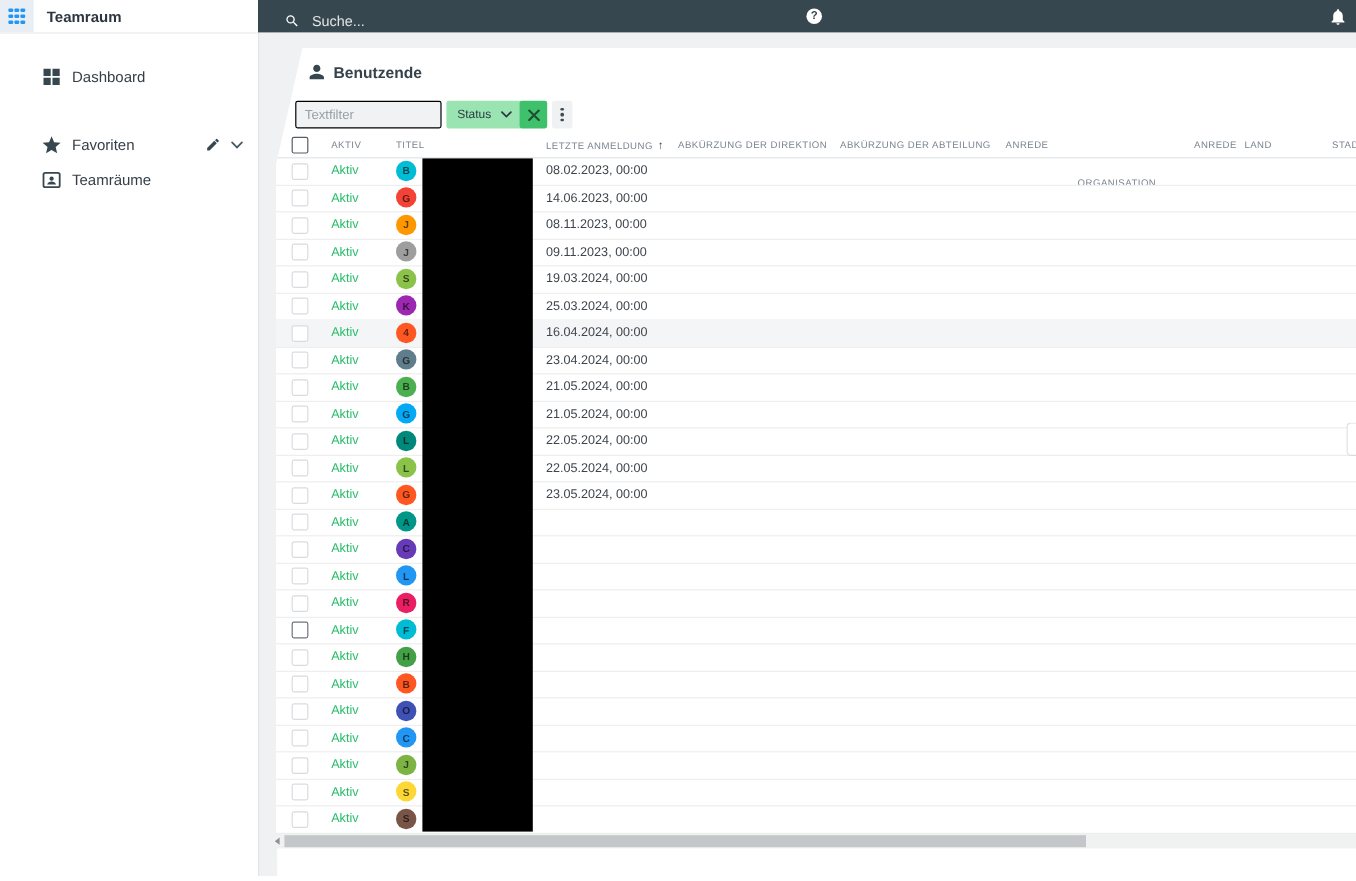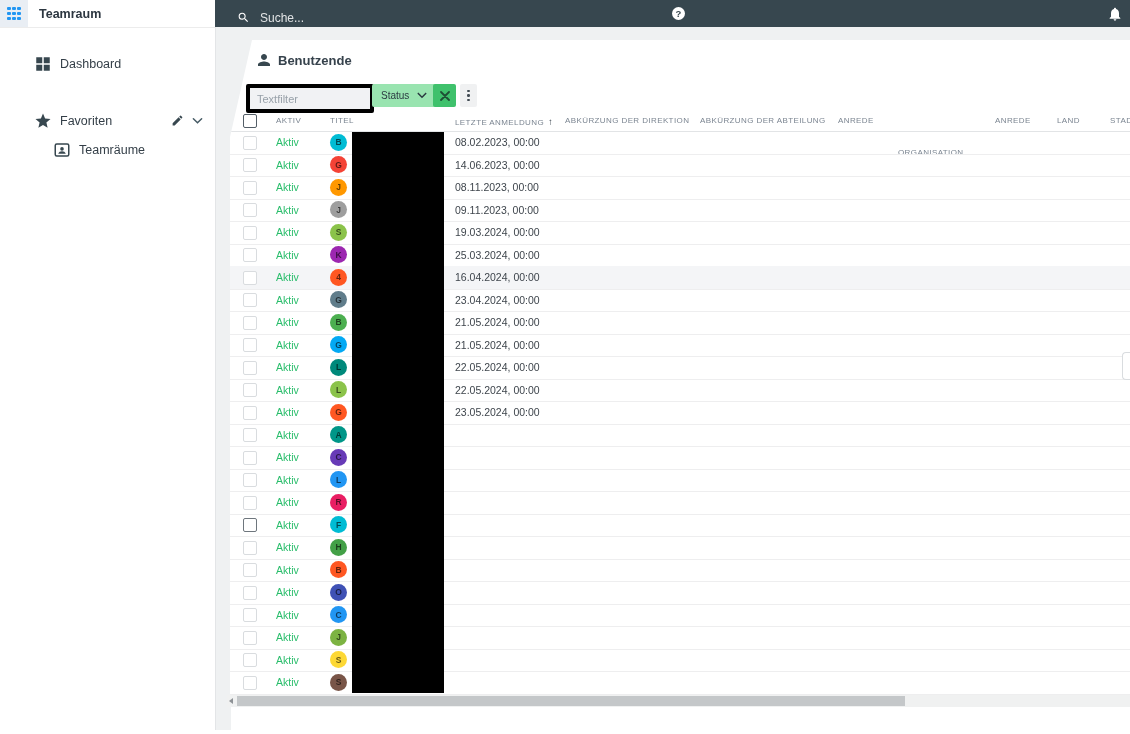--- a/index.html
+++ b/index.html
@@ -38,21 +38,21 @@
   .bg-left{position:absolute;left:215px;top:27px;width:15px;height:703px;background:#eff1f2;border-left:1px solid #e3e5e7;}
   .bg-wedge{position:absolute;left:230px;top:40px;width:23px;height:98px;background:#eff1f2;}
 
   
   .card{position:absolute;left:230px;top:40px;width:992px;height:655px;background:#fff;
         clip-path:polygon(22px 0,100% 0,100% 100%,0 100%,0 97px);}
   .page-title-icon{position:absolute;left:25px;top:11px;width:18px;height:18px;}
   .page-title{position:absolute;left:48px;top:13px;font-size:13px;font-weight:700;color:#36424c;}
 
   .textfilter{position:absolute;left:16px;top:44px;width:106px;height:21px;background:#f1f2f4;
-              border:4px solid #000000;border-radius:2px;font-size:11px;padding:0 7px;color:#333;
+              border:1px solid #000000;border-radius:2px;font-size:11px;padding:0 7px;color:#333;
               font-family:"Liberation Sans",sans-serif;outline:none;}
   .textfilter::placeholder{color:#98a1a9;}
   .status-chip{position:absolute;left:142px;top:44px;height:23px;background:#99e4b0;border-radius:2px;
                display:flex;align-items:center;padding:0 9px;cursor:pointer;}
   .status-chip .lbl{font-size:10px;color:#2c3b42;}
   .status-chip svg{margin-left:8px;}
   .clear-filter-btn{position:absolute;left:203px;top:44px;width:23px;height:23px;background:#3fc16c;
                     border-radius:2px;display:flex;align-items:center;justify-content:center;cursor:pointer;}
   .kebab-btn{position:absolute;left:230px;top:44px;width:17px;height:23px;background:#f0f1f2;border-radius:2px;
              display:flex;flex-direction:column;align-items:center;justify-content:center;gap:2px;cursor:pointer;}
@@ -130,21 +130,21 @@
         <path fill="#37474f" d="M12 17.27 18.18 21l-1.64-7.03L22 9.24l-7.19-.61L12 2 9.19 8.63 2 9.24l5.46 4.73L5.82 21z"></path>
       </svg>
       <span class="nav-label">Favoriten</span>
       <svg class="nav-edit" viewBox="0 0 24 24">
         <path fill="#37474f" d="M3 17.25V21h3.75L17.81 9.94l-3.75-3.75L3 17.25zM20.71 7.04c.39-.39.39-1.02 0-1.41l-2.34-2.34a.996.996 0 0 0-1.41 0l-1.83 1.83 3.75 3.75 1.83-1.83z"></path>
       </svg>
       <svg class="nav-chevron" viewBox="0 0 12 8">
         <path d="M1.5 1.5 6 6l4.5-4.5" stroke="#455a64" stroke-width="1.6" fill="none" stroke-linecap="round"></path>
       </svg>
     </div>
-    <div class="nav-item" style="top:109px;margin-left:19px;">
+    <div class="nav-item" style="top:109px;">
       <svg class="nav-icon" viewBox="0 0 24 24">
         <rect x="3" y="4" width="18" height="16" rx="2" fill="none" stroke="#37474f" stroke-width="2"></rect>
         <circle cx="12" cy="10.5" r="2.4" fill="#37474f"></circle>
         <path d="M7 17c.6-2.2 2.7-3.3 5-3.3s4.4 1.1 5 3.3z" fill="#37474f"></path>
       </svg>
       <span class="nav-label">Teamräume</span>
     </div>
   </div>
 
   <div class="bg-top"></div>
@@ -179,21 +179,21 @@
       <div class="cb"></div>
       <div>
           <span class="col-label" style="left: 46px;">AKTIV</span>
           <span class="col-label" style="left: 100px;">TITEL</span>
           <span class="col-label" style="left: 225px;">LETZTE ANMELDUNG<span class="sort-arrow">↑</span></span>
           <span class="col-label" style="left: 335px;">ABKÜRZUNG DER DIREKTION</span>
           <span class="col-label" style="left: 470px;">ABKÜRZUNG DER ABTEILUNG</span>
           <span class="col-label" style="left: 608px;">ANREDE</span>
           <span class="col-label" style="left: 668px; margin-top: 32px;">ORGANISATION</span>
           <span class="col-label" style="left: 765px;">ANREDE</span>
-          <span class="col-label" style="left: 827px;">LAND</span>
+          <span class="col-label" style="left: 807px;">LAND</span>
           <span class="col-label" style="left: 880px;">STADT</span>
         </div>
     </div>
 
     <div class="tbody">
         <div class="row" style="top: 0px;">
     <div class="cb"></div>
     <span class="status-text">Aktiv</span>
     <span class="avatar" style="background: rgb(0, 188, 212);">B</span>
     <span class="login-date">08.02.2023, 00:00</span>

